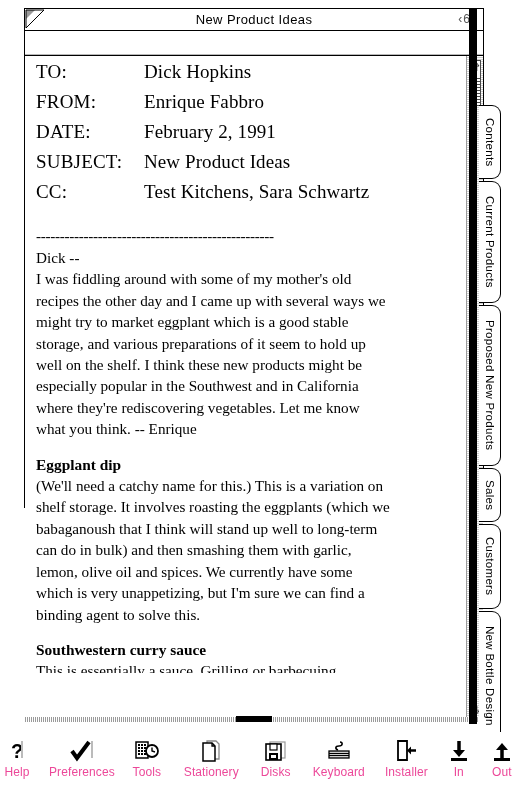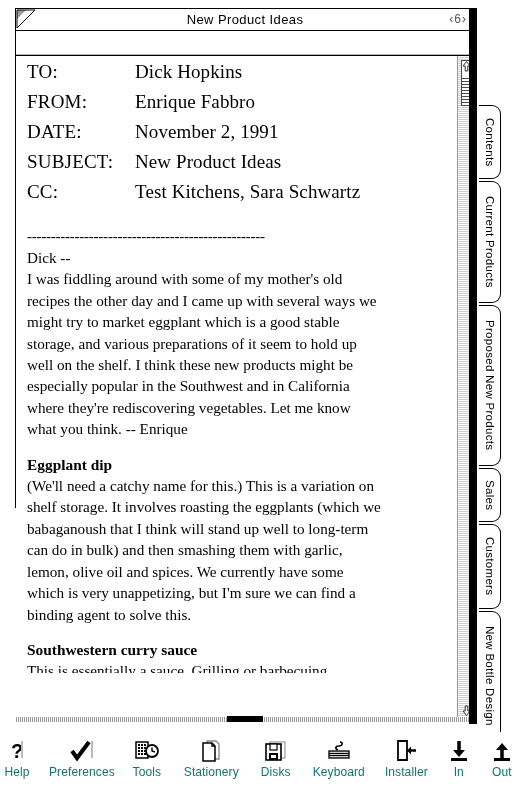--- a/index.html
+++ b/index.html
@@ -16,21 +16,21 @@
   #root {
     position: relative;
     width: 514px;
     height: 791px;
     background: #ffffff;
   }
 
   
   .window {
     position: absolute;
-    left: 15px;
+    left: 24px;
     top: 8px;
     width: 460px;
     height: 500px;
     background: #7dd3fc;
     border: 1px solid #000000;
     box-sizing: border-box;
   }
 
   .titlebar {
     position: relative;
@@ -307,21 +307,21 @@
   }
   .dock-icon {
     height: 26px;
     display: flex;
     align-items: flex-end;
     justify-content: center;
   }
   .dock-label {
     font-family: "Liberation Sans", sans-serif;
     font-size: 12px;
-    color: #0f766e;
+    color: #ec4899;
     margin-top: 2px;
     white-space: nowrap;
     letter-spacing: 0.1px;
   }
 </style>
 </head>
 <body>
 
 <div id="root">
 
@@ -358,21 +358,21 @@
               <tr>
             <td class="memo-label">TO:</td>
             <td class="memo-value">Dick Hopkins</td>
           </tr>
           <tr>
             <td class="memo-label">FROM:</td>
             <td class="memo-value">Enrique Fabbro</td>
           </tr>
           <tr>
             <td class="memo-label">DATE:</td>
-            <td class="memo-value">November 2, 1991</td>
+            <td class="memo-value">February 2, 1991</td>
           </tr>
           <tr>
             <td class="memo-label">SUBJECT:</td>
             <td class="memo-value">New Product Ideas</td>
           </tr>
           <tr>
             <td class="memo-label">CC:</td>
             <td class="memo-value">Test Kitchens, Sara Schwartz</td>
           </tr>
         </tbody>

